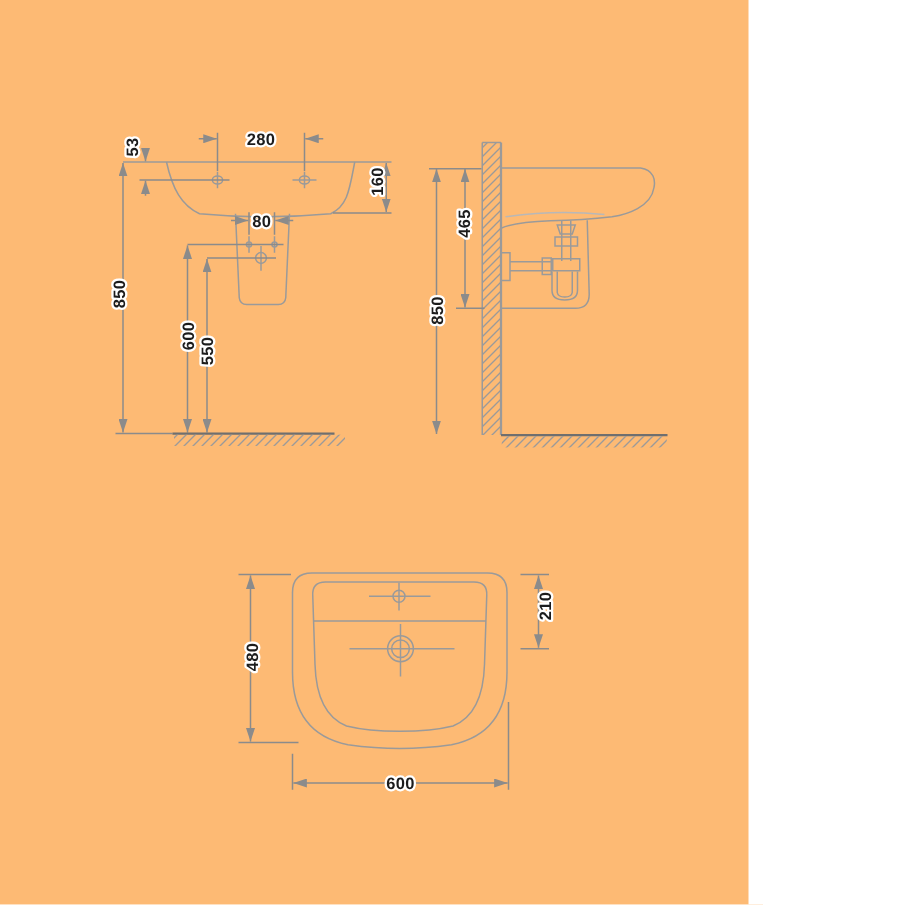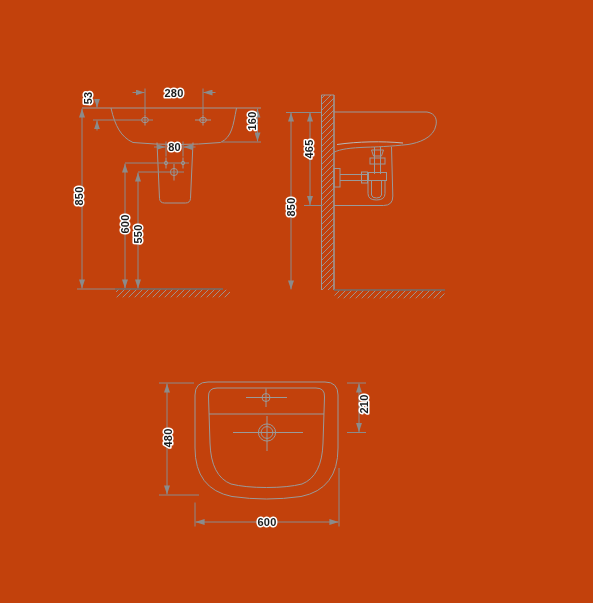--- a/index.html
+++ b/index.html
@@ -1,16 +1,16 @@
 <!DOCTYPE html>
 <html><head>
 <meta charset="utf-8">
 <style>
   html,body{margin:0;padding:0;background:#ffffff;}
-  .stage{width:593px;height:603px;background:#c2410c;position:relative;overflow:hidden;}
+  .stage{width:499px;height:603px;background:#fdba74;position:relative;overflow:hidden;}
   svg{display:block;}
   .lbl{
     font-family:"Liberation Sans", sans-serif;
     font-size:11px;
     font-weight:bold;
     letter-spacing:.2px;
     stroke:#ffffff;
     stroke-width:3px;
     paint-order:stroke;
     stroke-linejoin:round;

